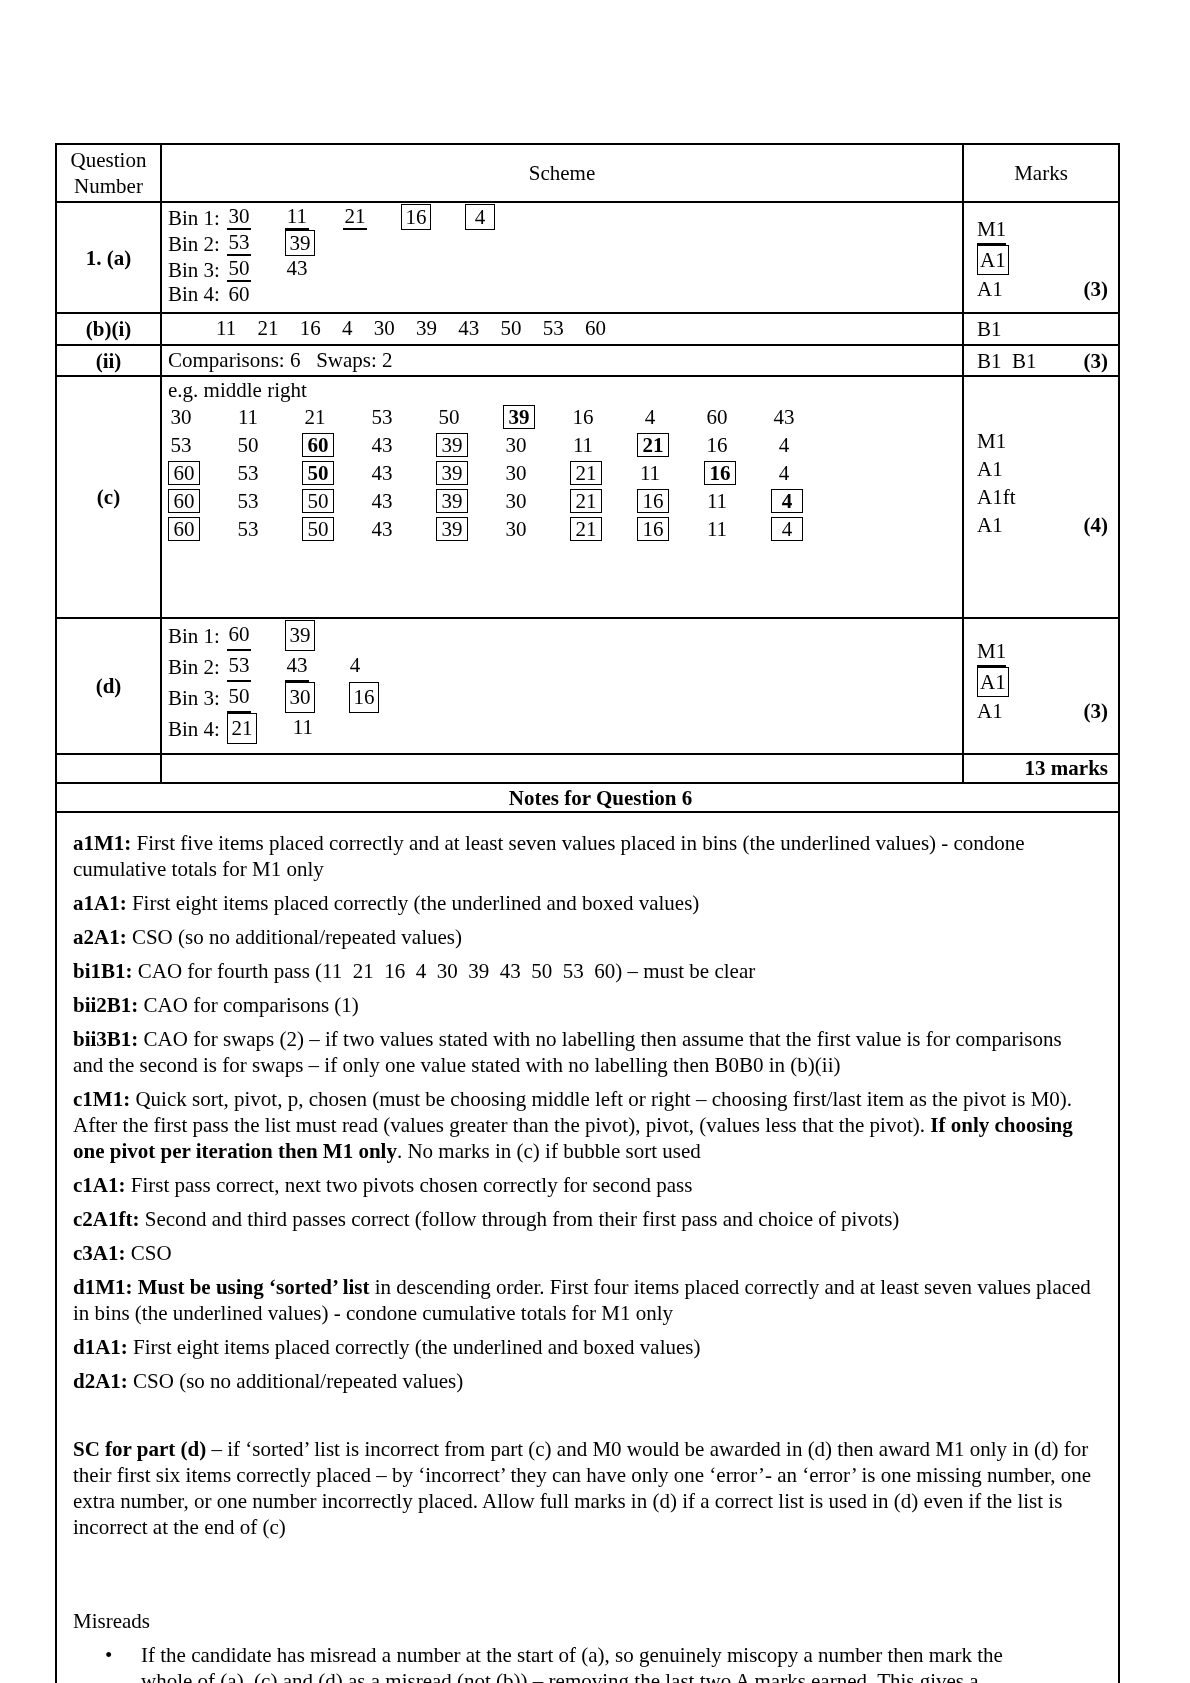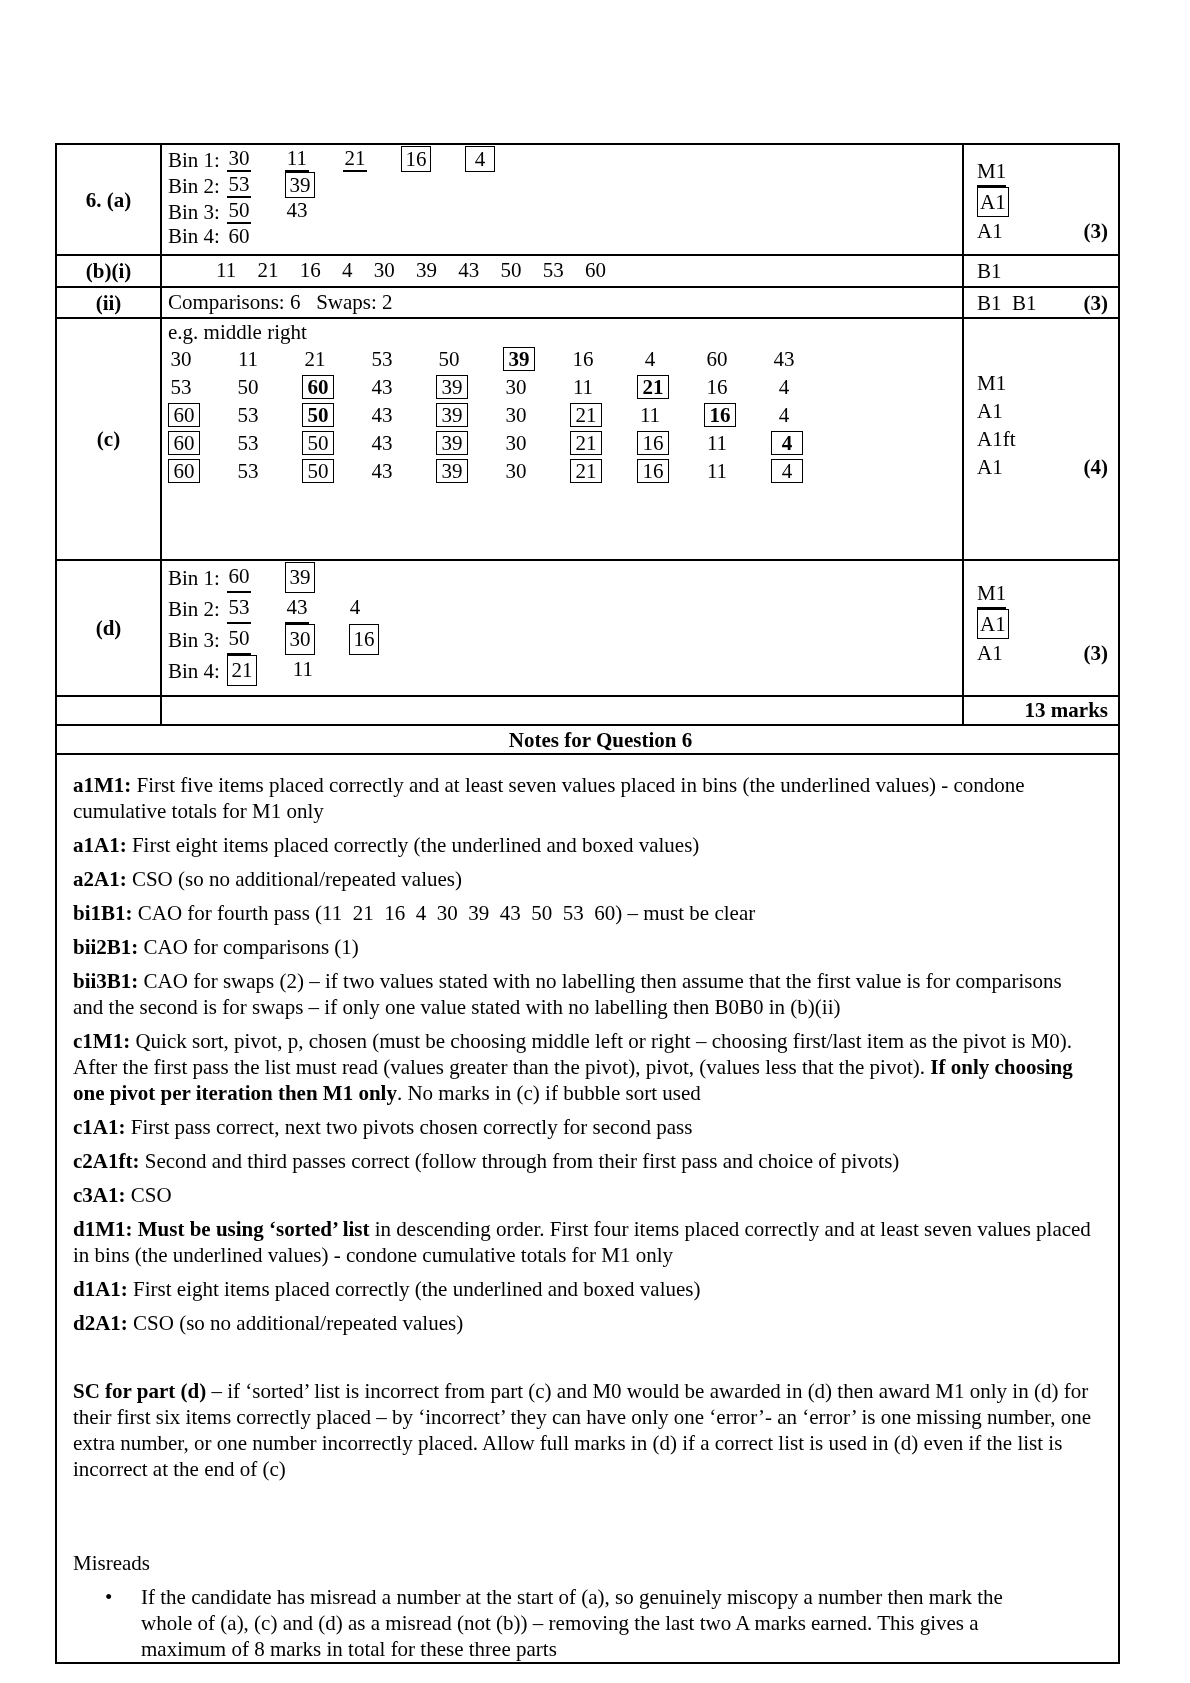--- a/index.html
+++ b/index.html
@@ -63,23 +63,28 @@
 </head>
 <body>
 
 <table class="ms">
   <colgroup>
       <col style="width:105px">
       <col style="width:802px">
       <col style="width:156px">
     </colgroup>
   <tbody>
+      <tr class="hrow">
+    <td>Question Number</td>
+    <td>Scheme</td>
+    <td>Marks</td>
+  </tr>
 
   <tr class="r-a">
-    <td class="qcell">6. (a)</td>
+    <td class="qcell">1. (a)</td>
     <td class="scell">
           <div id="bins-a">
             <div class="bin-line">
               <span class="bin-label">Bin 1:</span>
               <div class="bin-vals">
                 <span class="val u">30</span>
                 <span class="val u">11</span>
                 <span class="val u">21</span>
                 <span class="val box">16</span>
                 <span class="val box">4</span>

